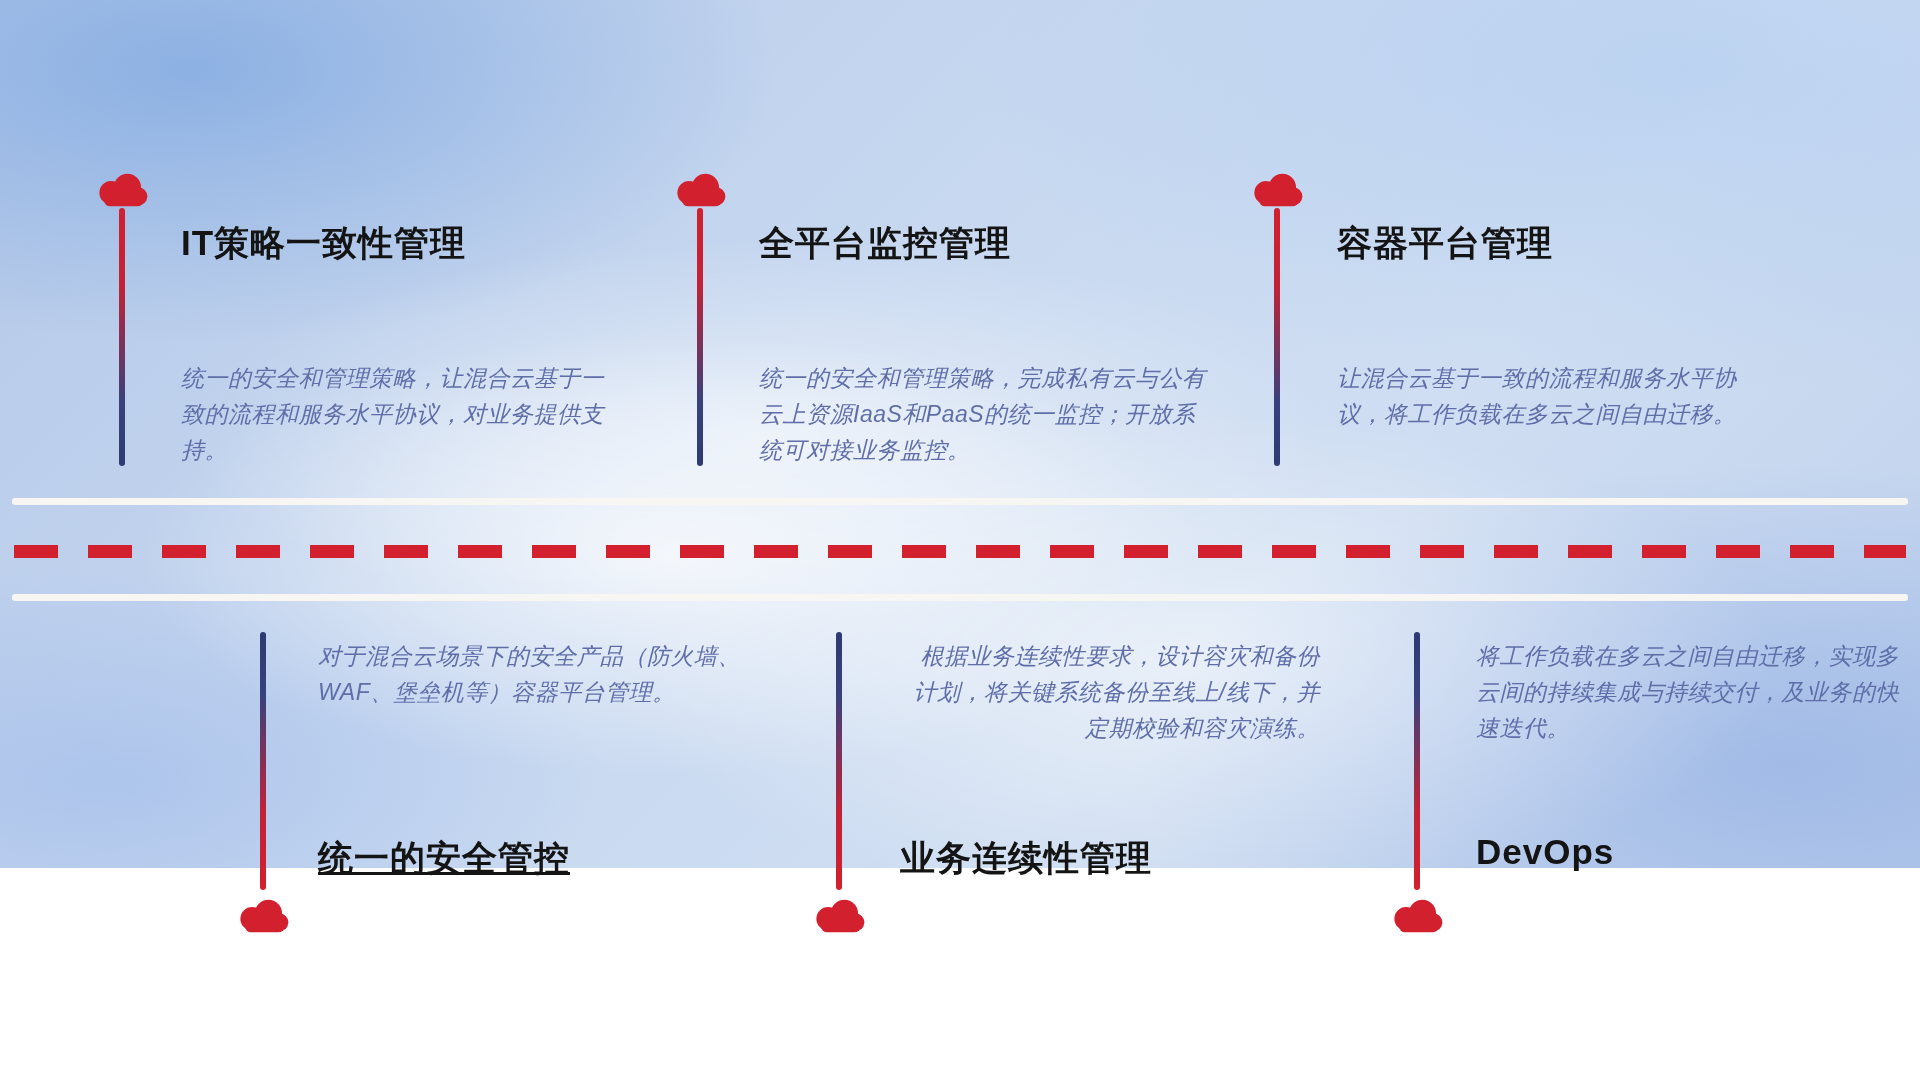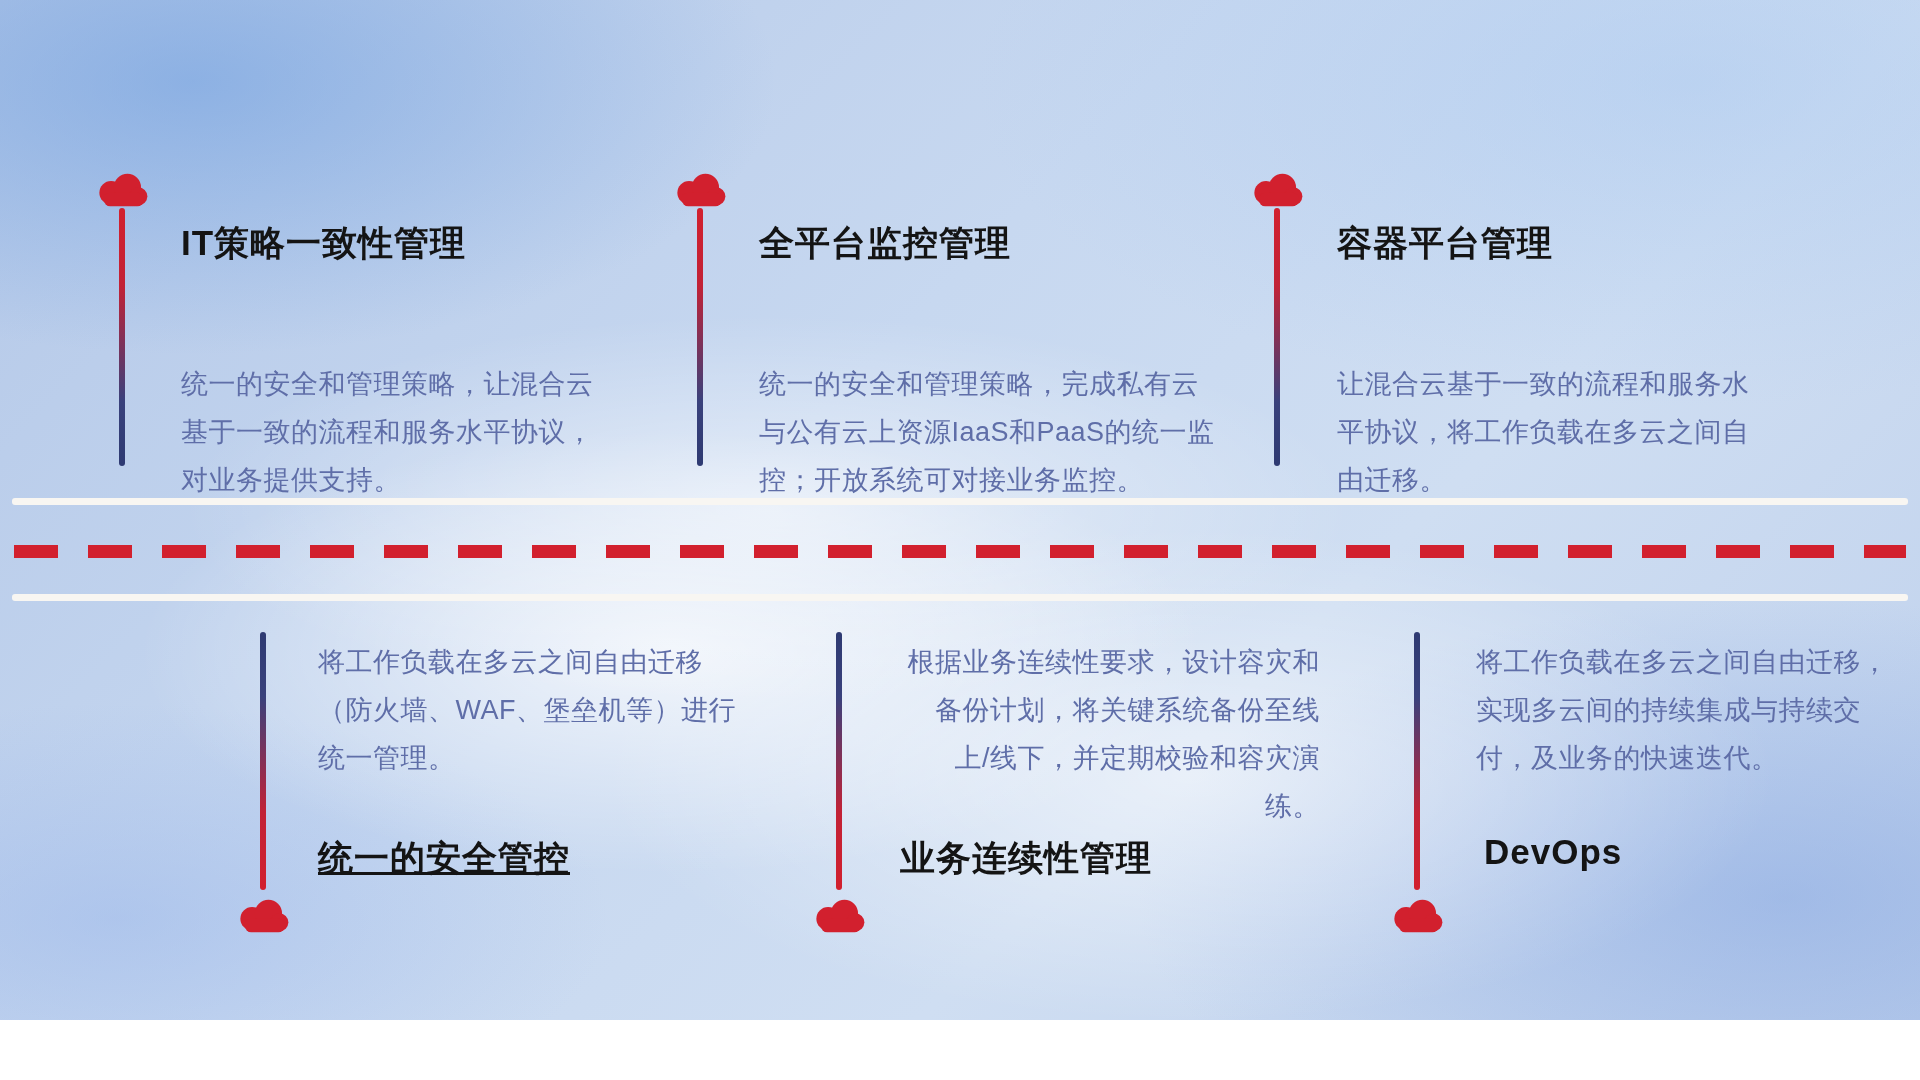--- a/index.html
+++ b/index.html
@@ -3,21 +3,21 @@
 <meta charset="utf-8">
 <style>
   * { margin: 0; padding: 0; box-sizing: border-box; }
   html, body { width: 1920px; height: 1080px; overflow: hidden; }
   body {
     font-family: "Liberation Sans", "DejaVu Sans", sans-serif;
   }
   #stage {
     position: relative;
     width: 1920px;
-    height: 1020px;
+    height: 868px;
     background:
       radial-gradient(900px 420px at 10% 8%,  rgba(105,155,222,0.55), transparent 65%),
       radial-gradient(1100px 500px at 88% 8%, rgba(165,198,240,0.45), transparent 65%),
       radial-gradient(900px 300px at 40% 50%, rgba(255,255,255,0.55), transparent 65%),
       radial-gradient(820px 340px at 35% 64%, rgba(255,255,255,0.75), transparent 65%),
       radial-gradient(900px 380px at 62% 76%, rgba(255,255,255,0.55), transparent 65%),
       radial-gradient(1000px 460px at 93% 88%, rgba(128,162,224,0.50), transparent 65%),
       radial-gradient(760px 330px at 6% 90%,  rgba(148,178,233,0.45), transparent 65%),
       linear-gradient(135deg, #b4c8e8 0%, #c7d8f0 42%, #cfdef2 66%, #bed0ec 100%);
   }
@@ -37,24 +37,25 @@
   .item-title {
     position: absolute;
     font-size: 35px;
     font-weight: 700;
     color: #141414;
     letter-spacing: 1px;
     white-space: nowrap;
   }
   .item-desc {
     position: absolute;
-    font-size: 27px;
-    line-height: 48px;
+    font-size: 23px;
+    line-height: 36px;
     color: #5f6ea8;
     letter-spacing: 0.5px;
+    font-style: italic;
   }
 
   .road-white {
     position: absolute;
     left: 12px;
     right: 12px;
     height: 7px;
     background: #f8f6f2;
     border-radius: 3px;
   }
@@ -120,21 +121,21 @@
   <div class="col">
     <div class="vline up" style="left:260px; top:632px; height:258px;"></div>
     <svg class="cloud-svg" style="left:234px; top:896px;" viewBox="0 0 64 44">
       <g fill="#d2202e">
         <circle cx="20" cy="25" r="13"></circle>
         <circle cx="38" cy="19" r="15"></circle>
         <circle cx="50" cy="29" r="10"></circle>
         <rect x="12" y="25" width="44" height="15" rx="7"></rect>
       </g>
     </svg>
-    <p class="item-desc" style="left:318px; top:638px; width:430px;">将工作负载在多云之间自由迁移（防火墙、WAF、堡垒机等）进行统一管理。</p>
+    <p class="item-desc" style="left:318px; top:638px; width:430px;">对于混合云场景下的安全产品（防火墙、WAF、堡垒机等）容器平台管理。</p>
     <h2 class="item-title" style="left:318px; top:835px;text-decoration:underline;">统一的安全管控</h2>
   </div>
 
   <div class="col">
     <div class="vline up" style="left:836px; top:632px; height:258px;"></div>
     <svg class="cloud-svg" style="left:810px; top:896px;" viewBox="0 0 64 44">
       <g fill="#d2202e">
         <circle cx="20" cy="25" r="13"></circle>
         <circle cx="38" cy="19" r="15"></circle>
         <circle cx="50" cy="29" r="10"></circle>
@@ -149,16 +150,16 @@
     <div class="vline up" style="left:1414px; top:632px; height:258px;"></div>
     <svg class="cloud-svg" style="left:1388px; top:896px;" viewBox="0 0 64 44">
       <g fill="#d2202e">
         <circle cx="20" cy="25" r="13"></circle>
         <circle cx="38" cy="19" r="15"></circle>
         <circle cx="50" cy="29" r="10"></circle>
         <rect x="12" y="25" width="44" height="15" rx="7"></rect>
       </g>
     </svg>
     <p class="item-desc" style="left:1476px; top:638px; width:430px;">将工作负载在多云之间自由迁移，实现多云间的持续集成与持续交付，及业务的快速迭代。</p>
-    <h2 class="item-title" style="left:1476px; top:832px;margin-left:8px;">DevOps</h2>
+    <h2 class="item-title" style="left:1476px; top:832px;">DevOps</h2>
   </div>
 
 </div>
 
 </body></html>

